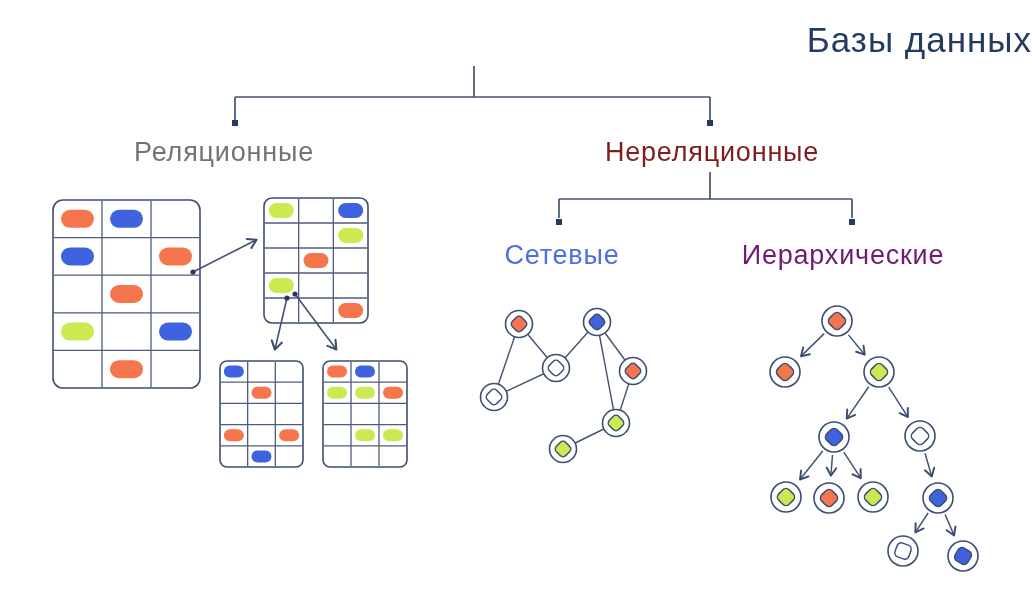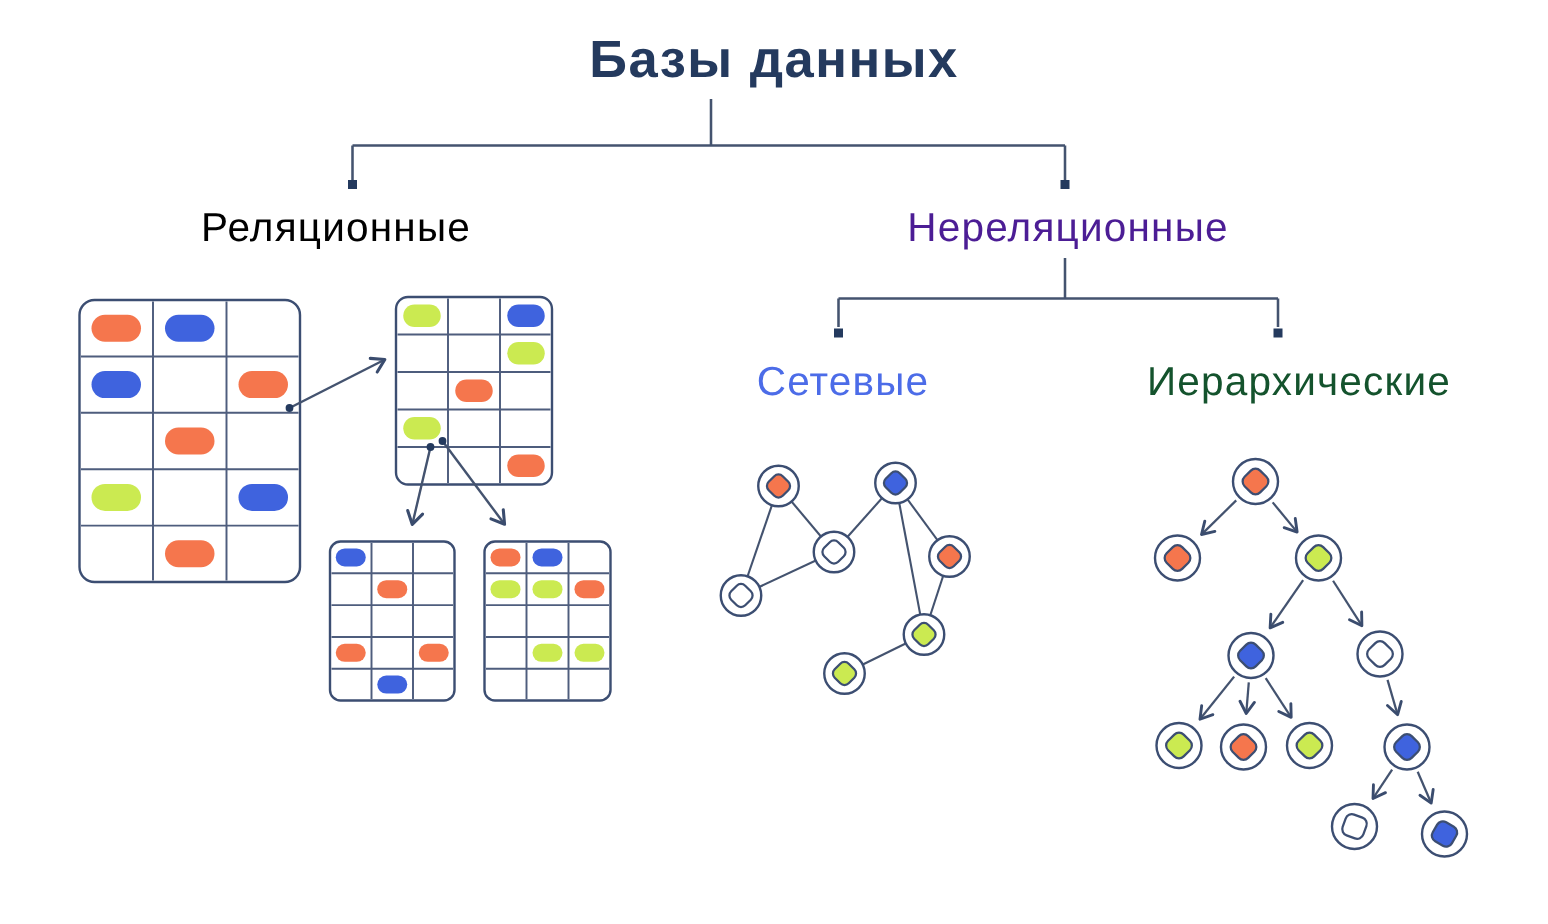--- a/index.html
+++ b/index.html
@@ -7,24 +7,24 @@
     position:relative;
     width:1032px;height:616px;
     background:#ffffff;
     overflow:hidden;
     font-family:"Liberation Sans", sans-serif;
   }
   #diagram-svg{position:absolute;left:0;top:0;width:1032px;height:616px;}
   .page-title{
     position:absolute;
     left:0;right:0;top:20px;
-    text-align:center;
+    text-align:right;
     font-size:35px;
     letter-spacing:1px;
-    font-weight:700;
+    font-weight:400;
   }
   .branch-label{
     position:absolute;
     transform:translate(-50%,-50%);
     font-size:27px;
     letter-spacing:0.8px;
     white-space:nowrap;
     font-weight:400;
   }
 </style>
@@ -214,18 +214,18 @@
         </g>
         <g>
           <circle cx="963" cy="556" r="15" fill="#ffffff" stroke="#3c4e72" stroke-width="1.6"></circle>
           <rect x="955.65" y="548.65" width="14.7" height="14.7" rx="4.409999999999999" fill="#3f63de" stroke="#3c4e72" stroke-width="1.5" transform="rotate(30 963 556)"></rect>
         </g>
       </g>
   </svg>
 
   <div class="page-title" style="color: rgb(36, 58, 94);">Базы данных</div>
 
-  <div class="branch-label" style="left: 224px; top: 152px; color: #000000;">Реляционные</div>
-  <div class="branch-label" style="left: 712px; top: 152px; color: #4c1d95;">Нереляционные</div>
+  <div class="branch-label" style="left: 224px; top: 152px; color: #737373;">Реляционные</div>
+  <div class="branch-label" style="left: 712px; top: 152px; color: #7f1d1d;">Нереляционные</div>
   <div class="branch-label" style="left: 562px; top: 255px; color: rgb(76, 108, 232); text-align: right;">Сетевые</div>
-  <div class="branch-label" style="left: 843px; top: 255px; color: #14532d; margin-left: 23px;">Иерархические</div>
+  <div class="branch-label" style="left: 843px; top: 255px; color: #701a75;">Иерархические</div>
 
 </div>
 
 </body></html>

